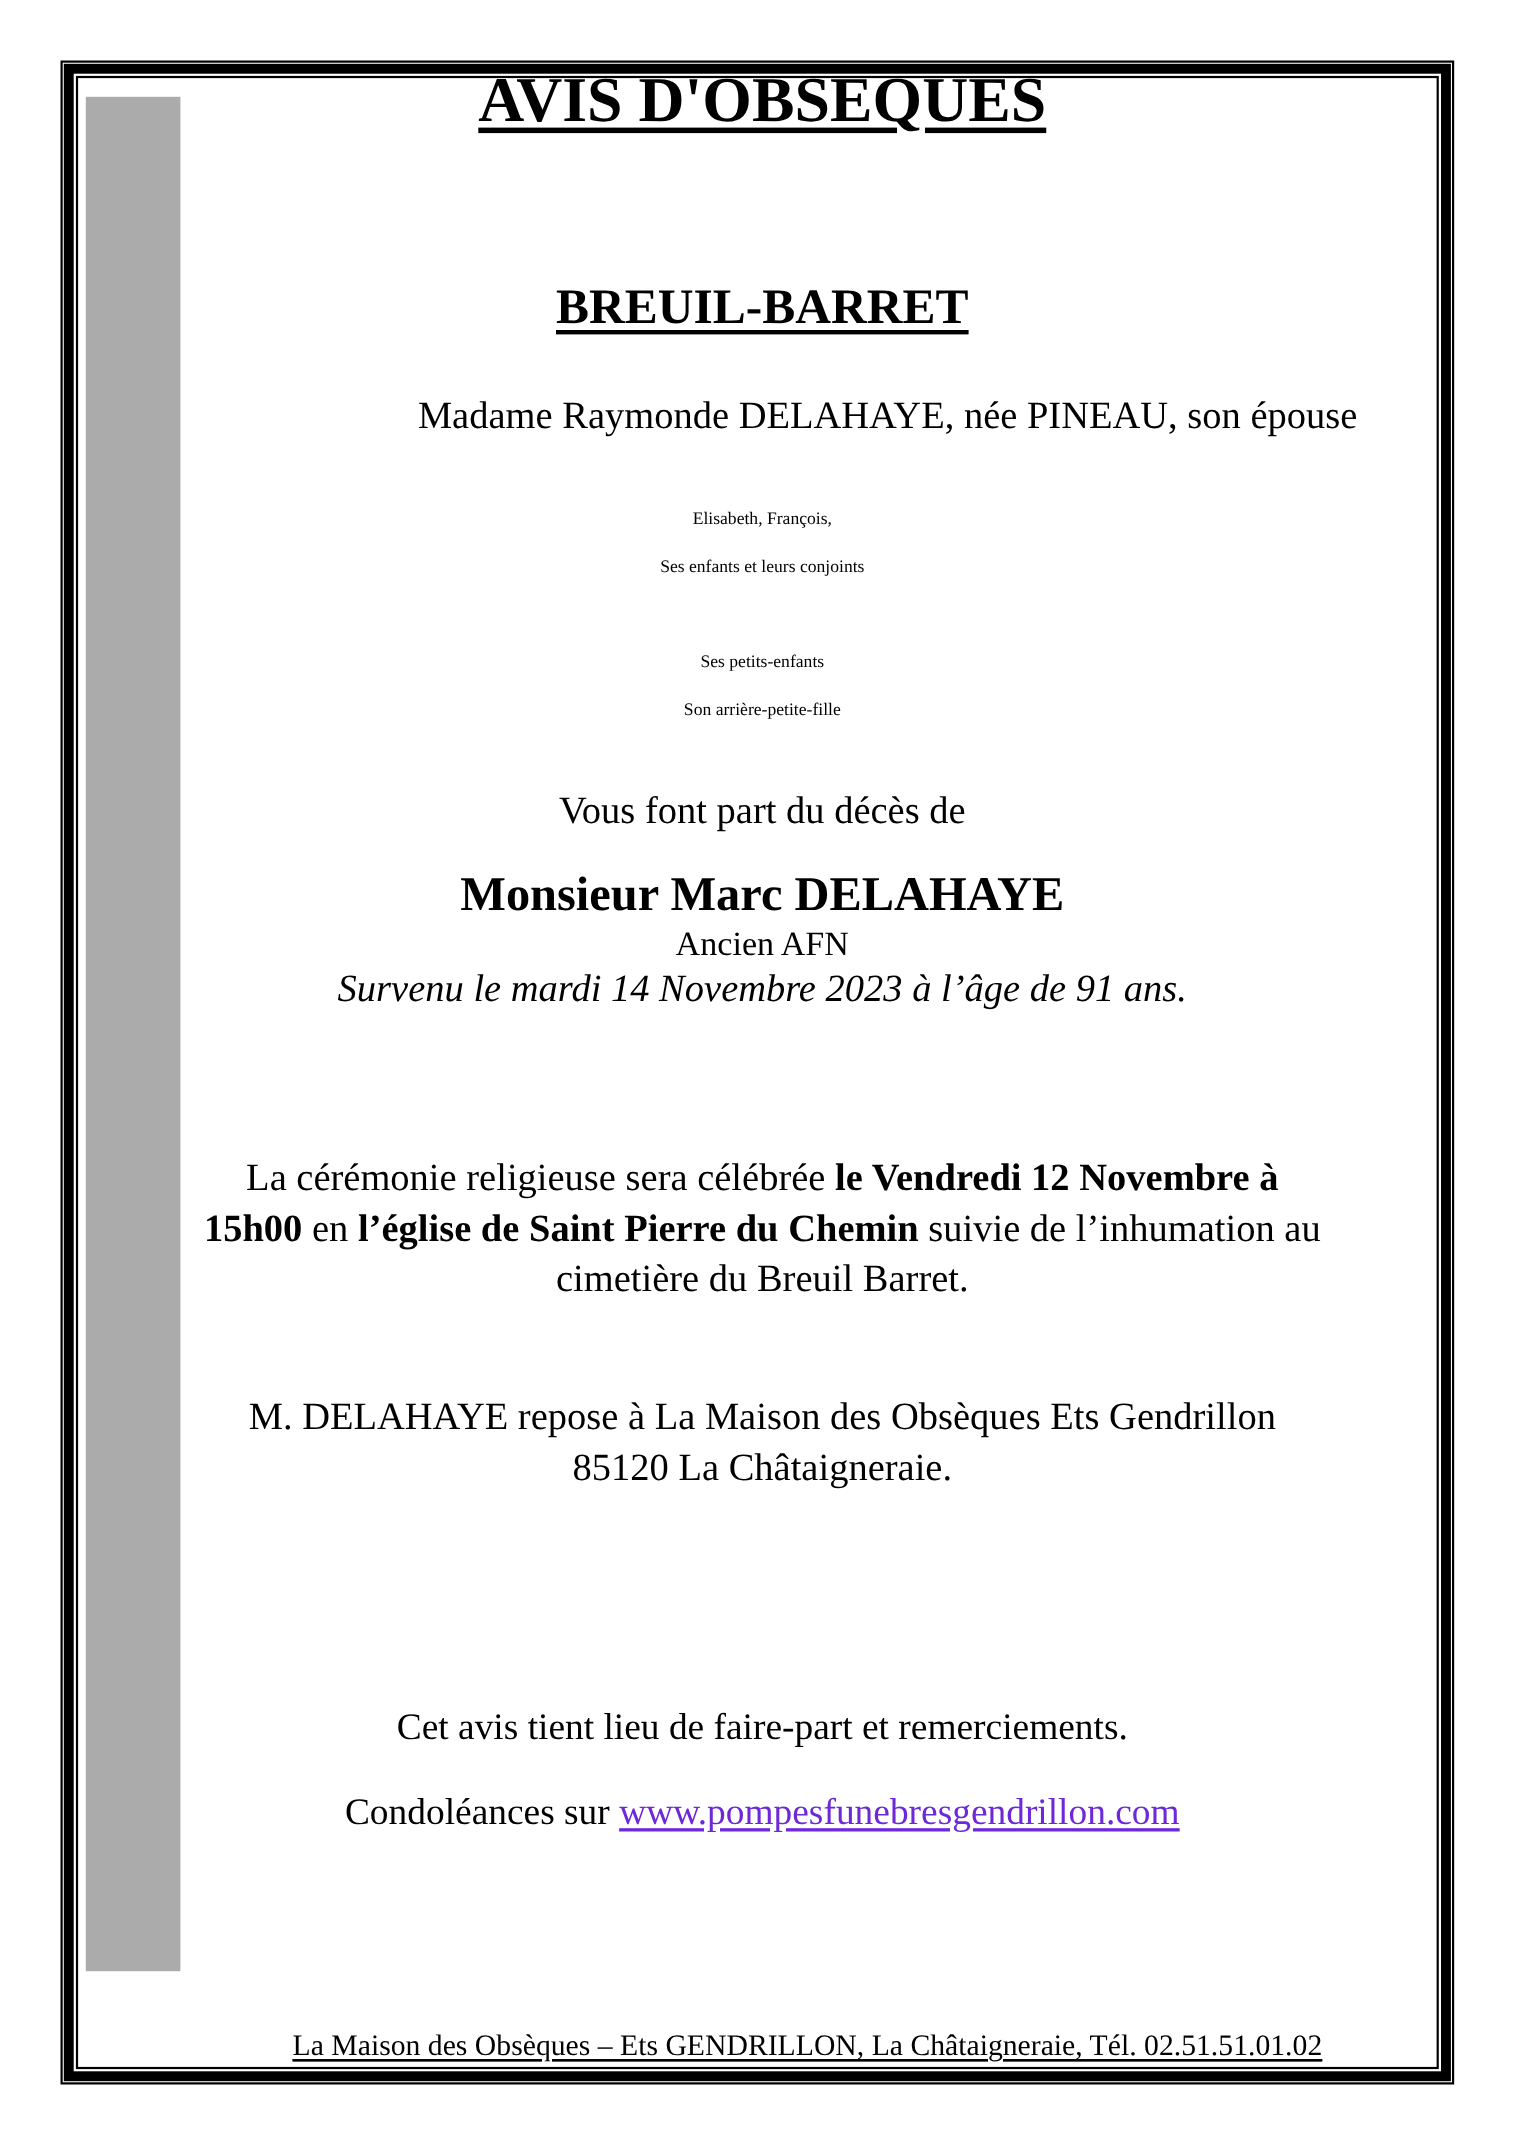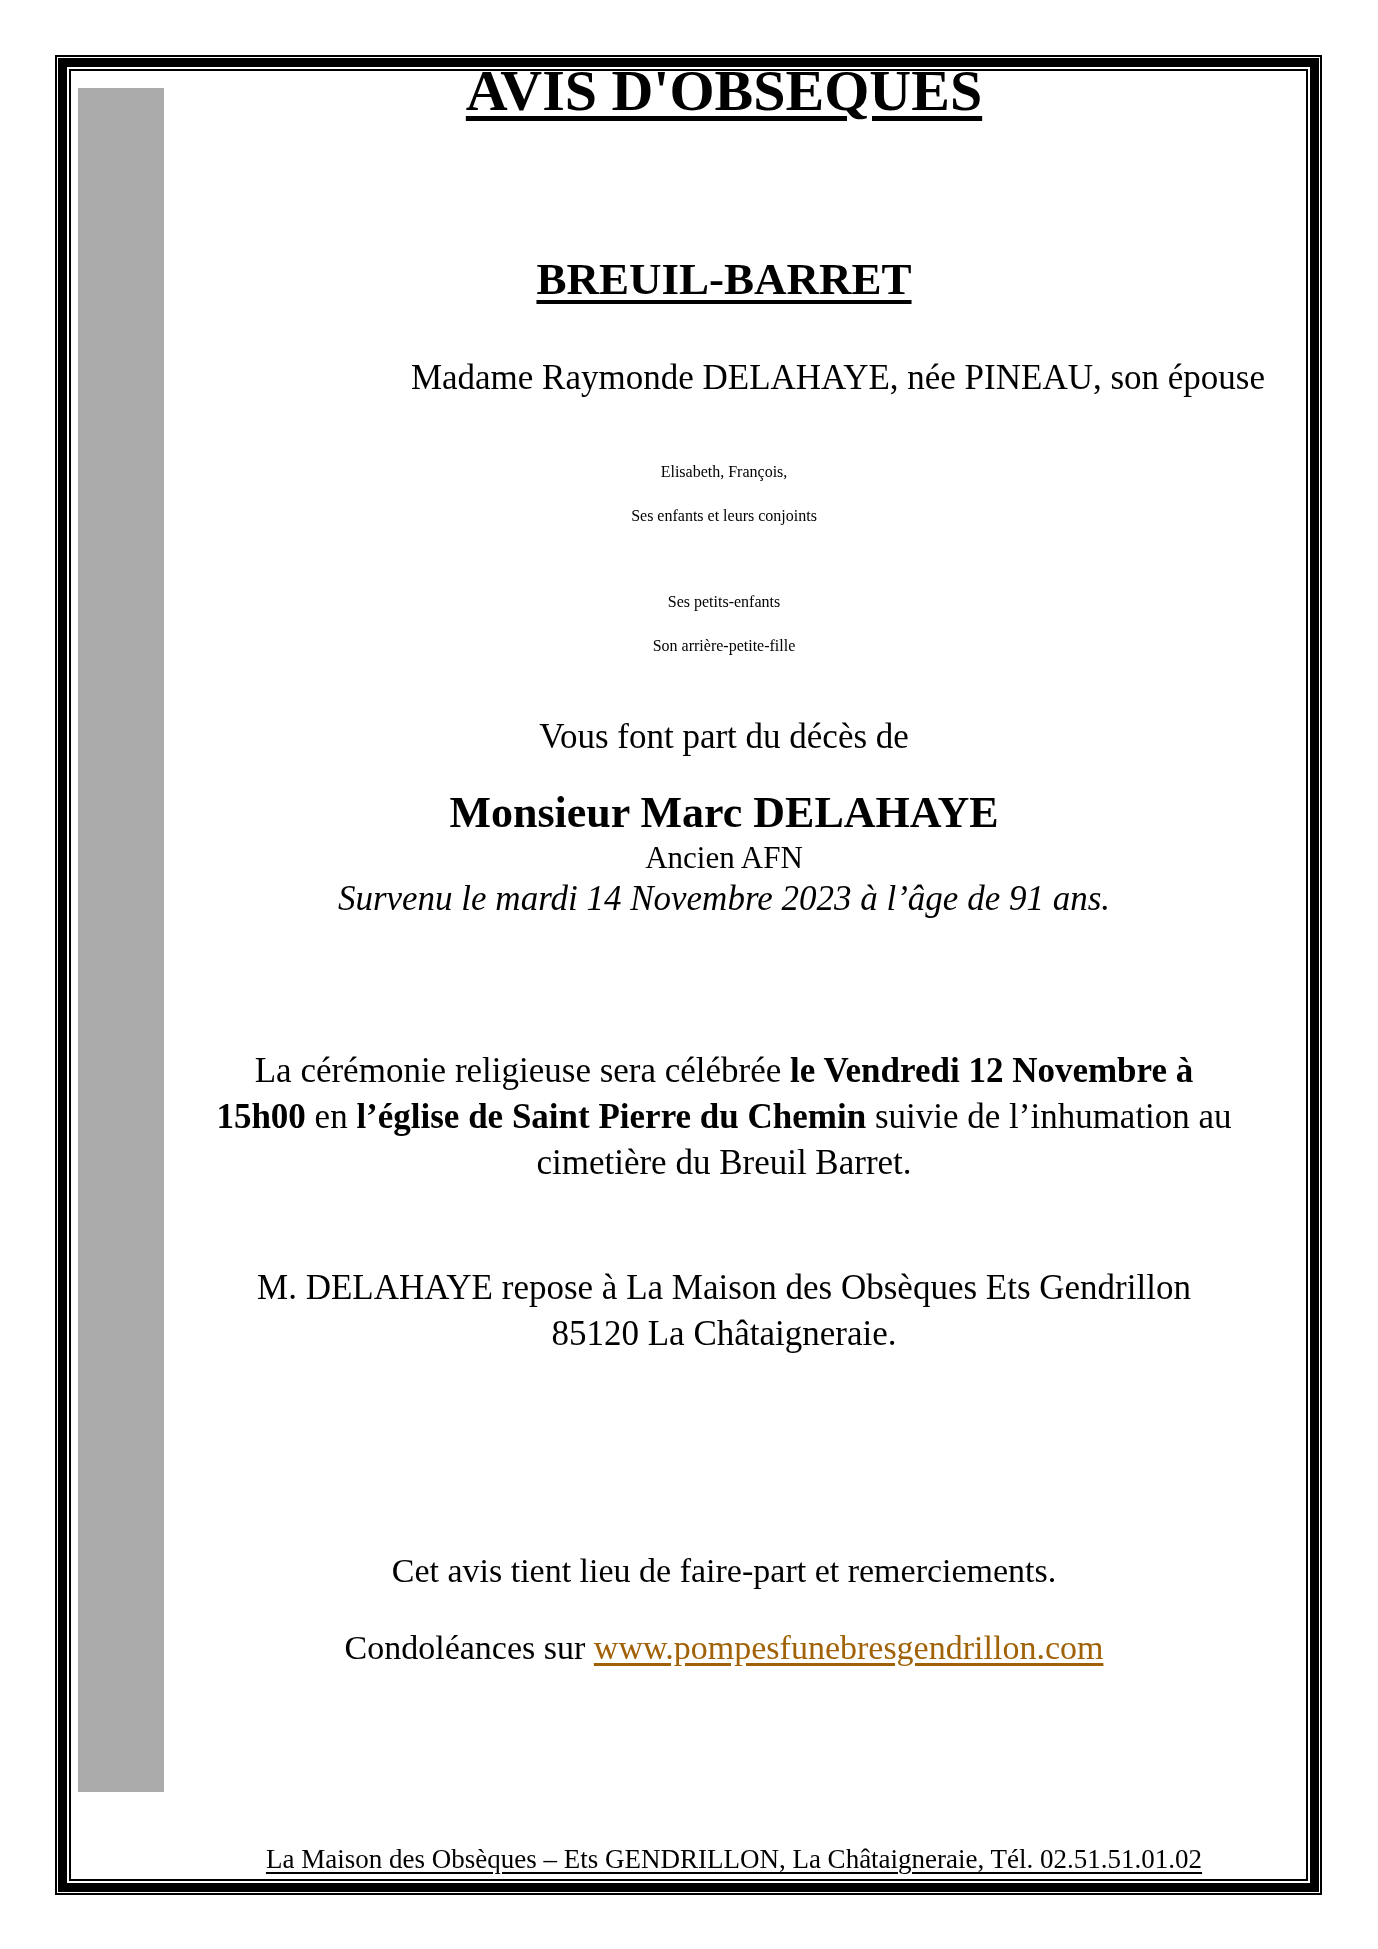--- a/index.html
+++ b/index.html
@@ -16,21 +16,21 @@
     position:absolute;left:55px;top:55px;width:1267px;height:1840px;
     border:2px solid #000;box-sizing:border-box;
   }
   .frame-mid{position:absolute;inset:1px;border:9px solid #000;}
   .frame-inner{position:absolute;inset:2px;border:2px solid #000;}
 
   .sidebar{
     position:absolute;left:78px;top:88px;width:86px;height:1704px;
   }
 
-  .col{position:absolute;left:183px;width:1082px;text-align:center;}
+  .col{position:absolute;left:152px;width:1082px;text-align:center;}
   .footer-col{position:absolute;left:170px;width:1128px;text-align:center;}
 
   .t-title{
     top:62px;font-size:58px;font-weight:bold;line-height:1;
     text-decoration:underline;text-decoration-thickness:5px;text-underline-offset:6px;
   }
   .t-city{
     top:257px;font-size:45px;font-weight:bold;line-height:1;
     text-decoration:underline;text-decoration-thickness:4px;text-underline-offset:6px;
   }
@@ -101,20 +101,20 @@
 
   <div class="col t-body t-repose">
     <div>M. DELAHAYE repose à La Maison des Obsèques Ets Gendrillon</div>
     <div>85120 La Châtaigneraie.</div>
   </div>
 
 
   <div class="col t-notice">Cet avis tient lieu de faire-part et remerciements.</div>
 
   <div class="col t-condolences">
-    <span>Condoléances sur </span><a href="#" class="condolence-link" style="color: #a16207;">www.pompesfunebresgendrillon.com</a>
+    <span>Condoléances sur </span><a href="#" class="condolence-link" style="color: #6d28d9;">www.pompesfunebresgendrillon.com</a>
   </div>
 
   <div class="footer-col t-footer">
     <span>La Maison des Obsèques – Ets GENDRILLON, La Châtaigneraie, Tél. 02.51.51.01.02</span>
   </div>
 
 </div>
 
 </body></html>

